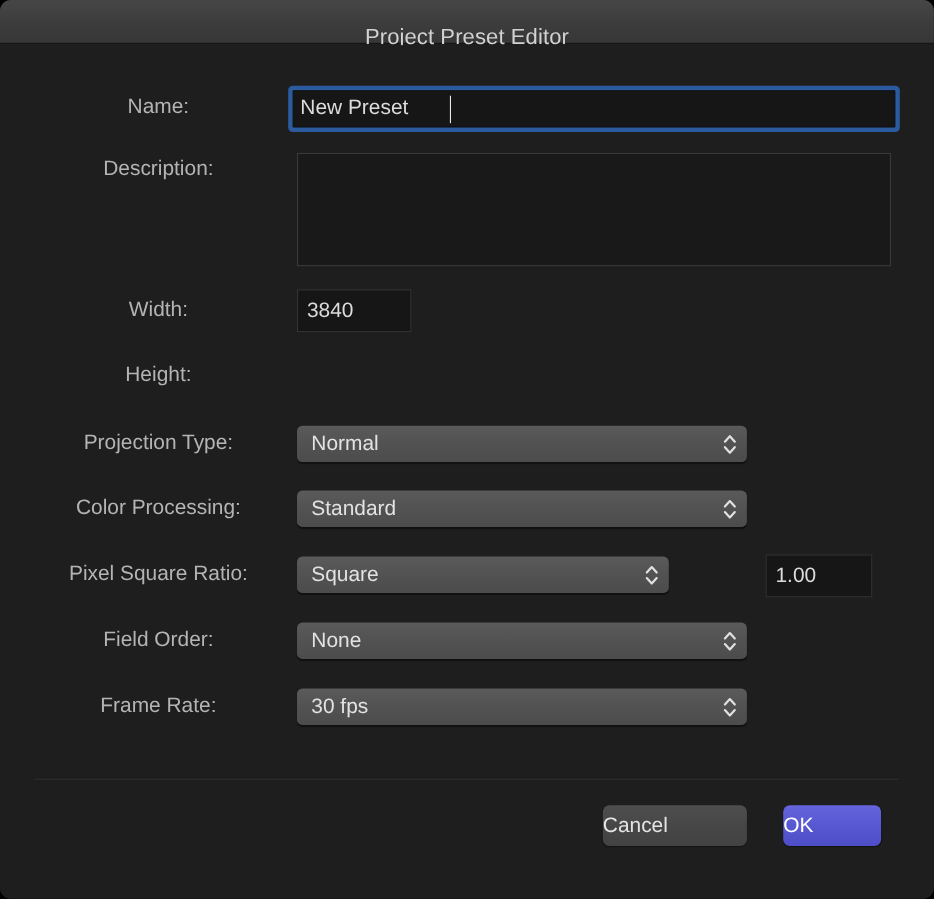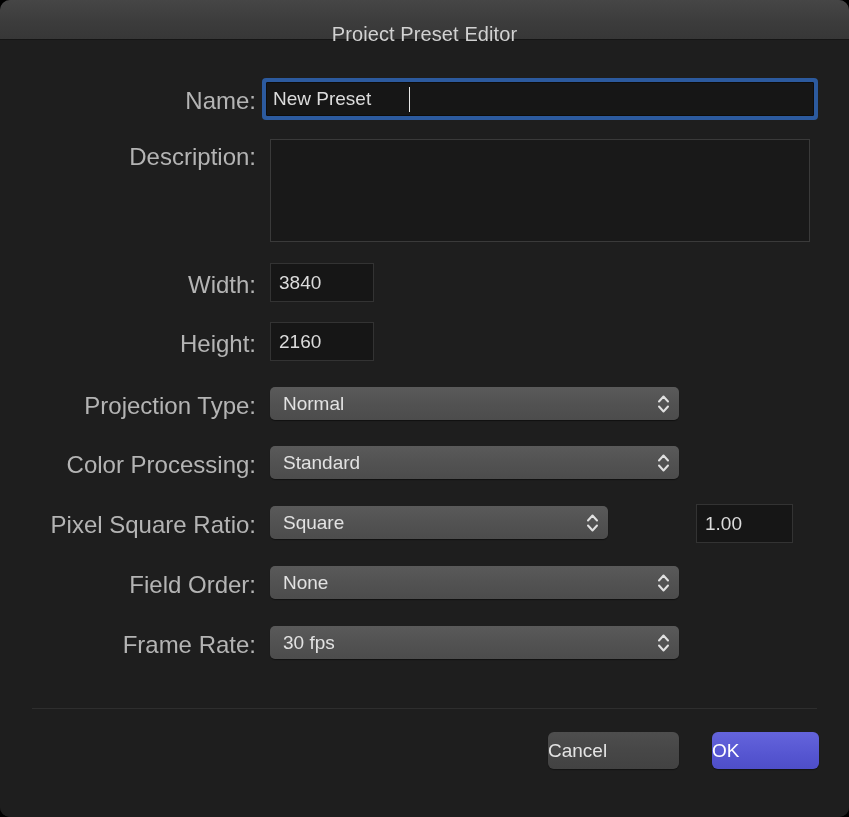--- a/index.html
+++ b/index.html
@@ -55,25 +55,25 @@
     background: #1e1e1e;
   }
 
   .row {
     position: absolute;
     left: 0;
     width: 849px;
   }
   .label {
     position: absolute;
-    left: 0;
+    left: 16px;
     width: 256px;
-    text-align: right;
+    text-align: center;
     color: #b4b4b4;
-    font-size: 24px;
+    font-size: 19px;
     white-space: nowrap;
   }
 
   
   .namefield-wrap {
     position: absolute;
     left: 262px;
     width: 556px;
     height: 42px;
     background: #2c5a9e;
@@ -215,21 +215,20 @@
       <div class="textarea" title=""></div>
     </div>
 
     <div class="row" style="top:222px; height:40px;">
       <div class="label" style="top:8px;">Width:</div>
       <div class="numfield" style="left:270px; top:0; width:104px; height:39px;">3840</div>
     </div>
 
     <div class="row" style="top:281px; height:40px;">
       <div class="label" style="top:8px;">Height:</div>
-      <div class="numfield" style="left:270px; top:0; width:104px; height:39px;">2160</div>
     </div>
 
     <div class="row" style="top:346px; height:33px;">
       <div class="label" style="top:5px;">Projection Type:</div>
       <div class="popup" style="left:270px; top:0; width:409px;">
         <span class="popup-text">Normal</span>
         <span class="popup-arrows">
           <svg width="13" height="21" viewBox="0 0 13 21">
             <polyline points="2,8 6.5,3 11,8" fill="none" stroke="#e0e0e0" stroke-width="2" stroke-linecap="round" stroke-linejoin="round"></polyline>
             <polyline points="2,13 6.5,18 11,13" fill="none" stroke="#e0e0e0" stroke-width="2" stroke-linecap="round" stroke-linejoin="round"></polyline>
@@ -287,16 +286,16 @@
             <polyline points="2,8 6.5,3 11,8" fill="none" stroke="#e0e0e0" stroke-width="2" stroke-linecap="round" stroke-linejoin="round"></polyline>
             <polyline points="2,13 6.5,18 11,13" fill="none" stroke="#e0e0e0" stroke-width="2" stroke-linecap="round" stroke-linejoin="round"></polyline>
           </svg>
         </span>
       </div>
     </div>
 
     <div class="divider" style="top:667px;"></div>
 
     <div class="btn btn-cancel" style="left:548px; top:691px; width:131px;">Cancel</div>
-    <div class="btn btn-ok" style="left:712px; top:691px; width:107px;">OK</div>
+    <div class="btn btn-ok" style="left:712px; top:691px; width:89px;">OK</div>
 
   </div>
 </div>
 
 </body></html>

